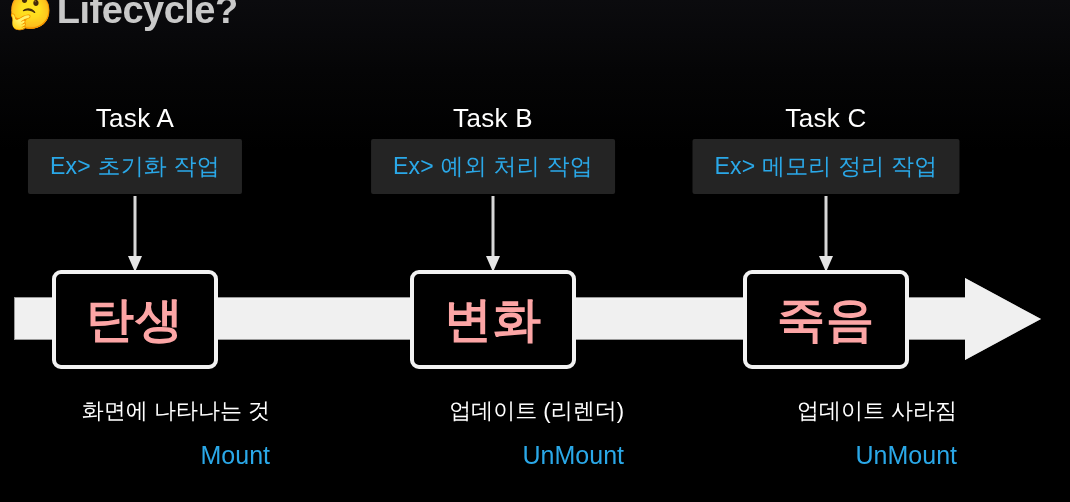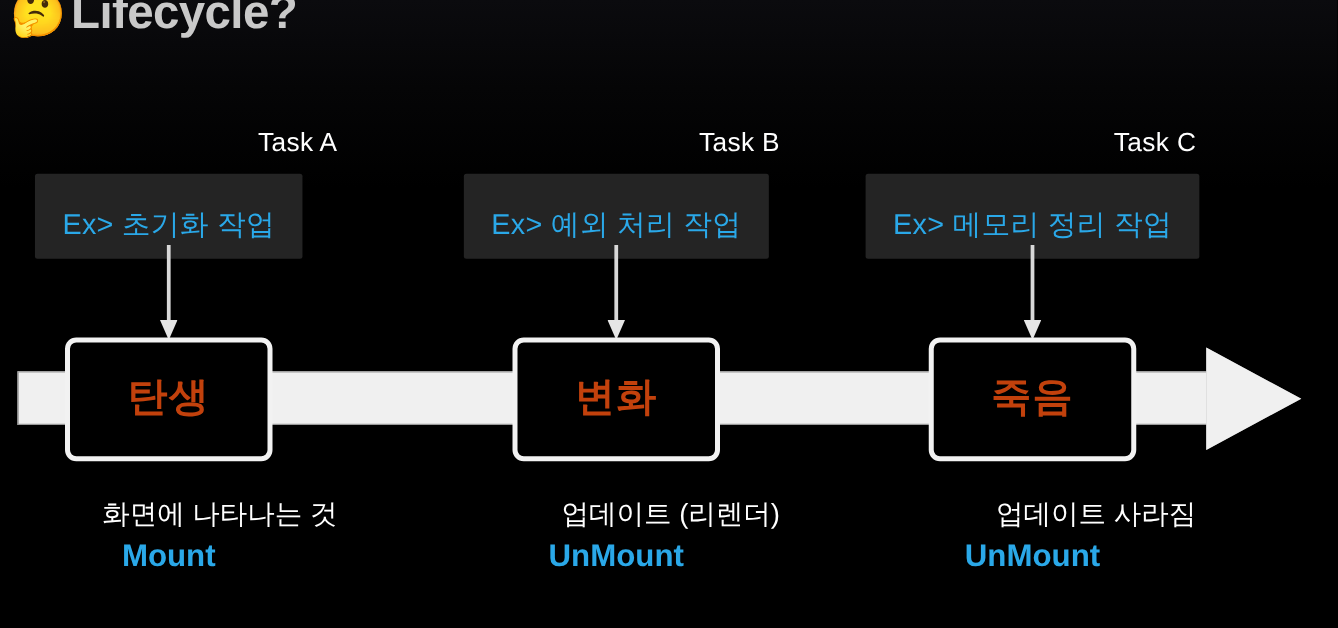--- a/index.html
+++ b/index.html
@@ -52,29 +52,29 @@
   }
 
   
   .col { position:absolute; top:0; }
   .col-a { left:0px;   width:270px; }
   .col-b { left:362px; width:262px; }
   .col-c { left:695px; width:262px; }
 
   .task-label {
     position:absolute; top:103px;
-    width:100%; text-align:right;
-    color:#ffffff; font-size:21px; font-weight:400;
+    width:100%; text-align:center;
+    color:#ffffff; font-size:26px; font-weight:400;
     letter-spacing:0.3px;
   }
   .ex-box {
     position:absolute; top:139px;
     left:50%; transform:translateX(-50%);
     background:#242424;
-    padding:25px 22px 12px;
+    padding:12px 22px 12px;
     border-radius:2px;
     white-space:nowrap;
   }
   .ex-text {
     color:#2aa8e8; font-size:23px; font-weight:400;
     letter-spacing:0.2px;
   }
 
   
   .v-arrow {
@@ -87,34 +87,34 @@
   .life-box {
     position:absolute; top:270px;
     left:50%; transform:translateX(-50%);
     width:166px; height:99px;
     background:#000000;
     border:4px solid #f2f2f2;
     border-radius:9px;
     display:flex; align-items:center; justify-content:center;
   }
   .life-text {
-    color:#c2410c; font-size:32px; font-weight:700;
-    letter-spacing:1px; line-height:1;font-family:Liberation Mono, monospace;
+    color:#fca5a5; font-size:48px; font-weight:700;
+    letter-spacing:1px; line-height:1;
   }
 
   .caption-kr {
     position:absolute; top:396px;
     width:100%; text-align:right;
     color:#ffffff; font-size:22px; font-weight:400;
     white-space:nowrap;
   }
   .caption-en {
-    position:absolute; top:431px;
-    width:100%; text-align:center;
-    color:#2aa8e8; font-size:25px; font-weight:700;
+    position:absolute; top:441px;
+    width:100%; text-align:right;
+    color:#2aa8e8; font-size:25px; font-weight:400;
     white-space:nowrap;
   }
 </style>
 </head>
 <body>
 
 <div id="slide">
 
   <div class="title-row">
     <span class="emoji-icon">🤔</span>

